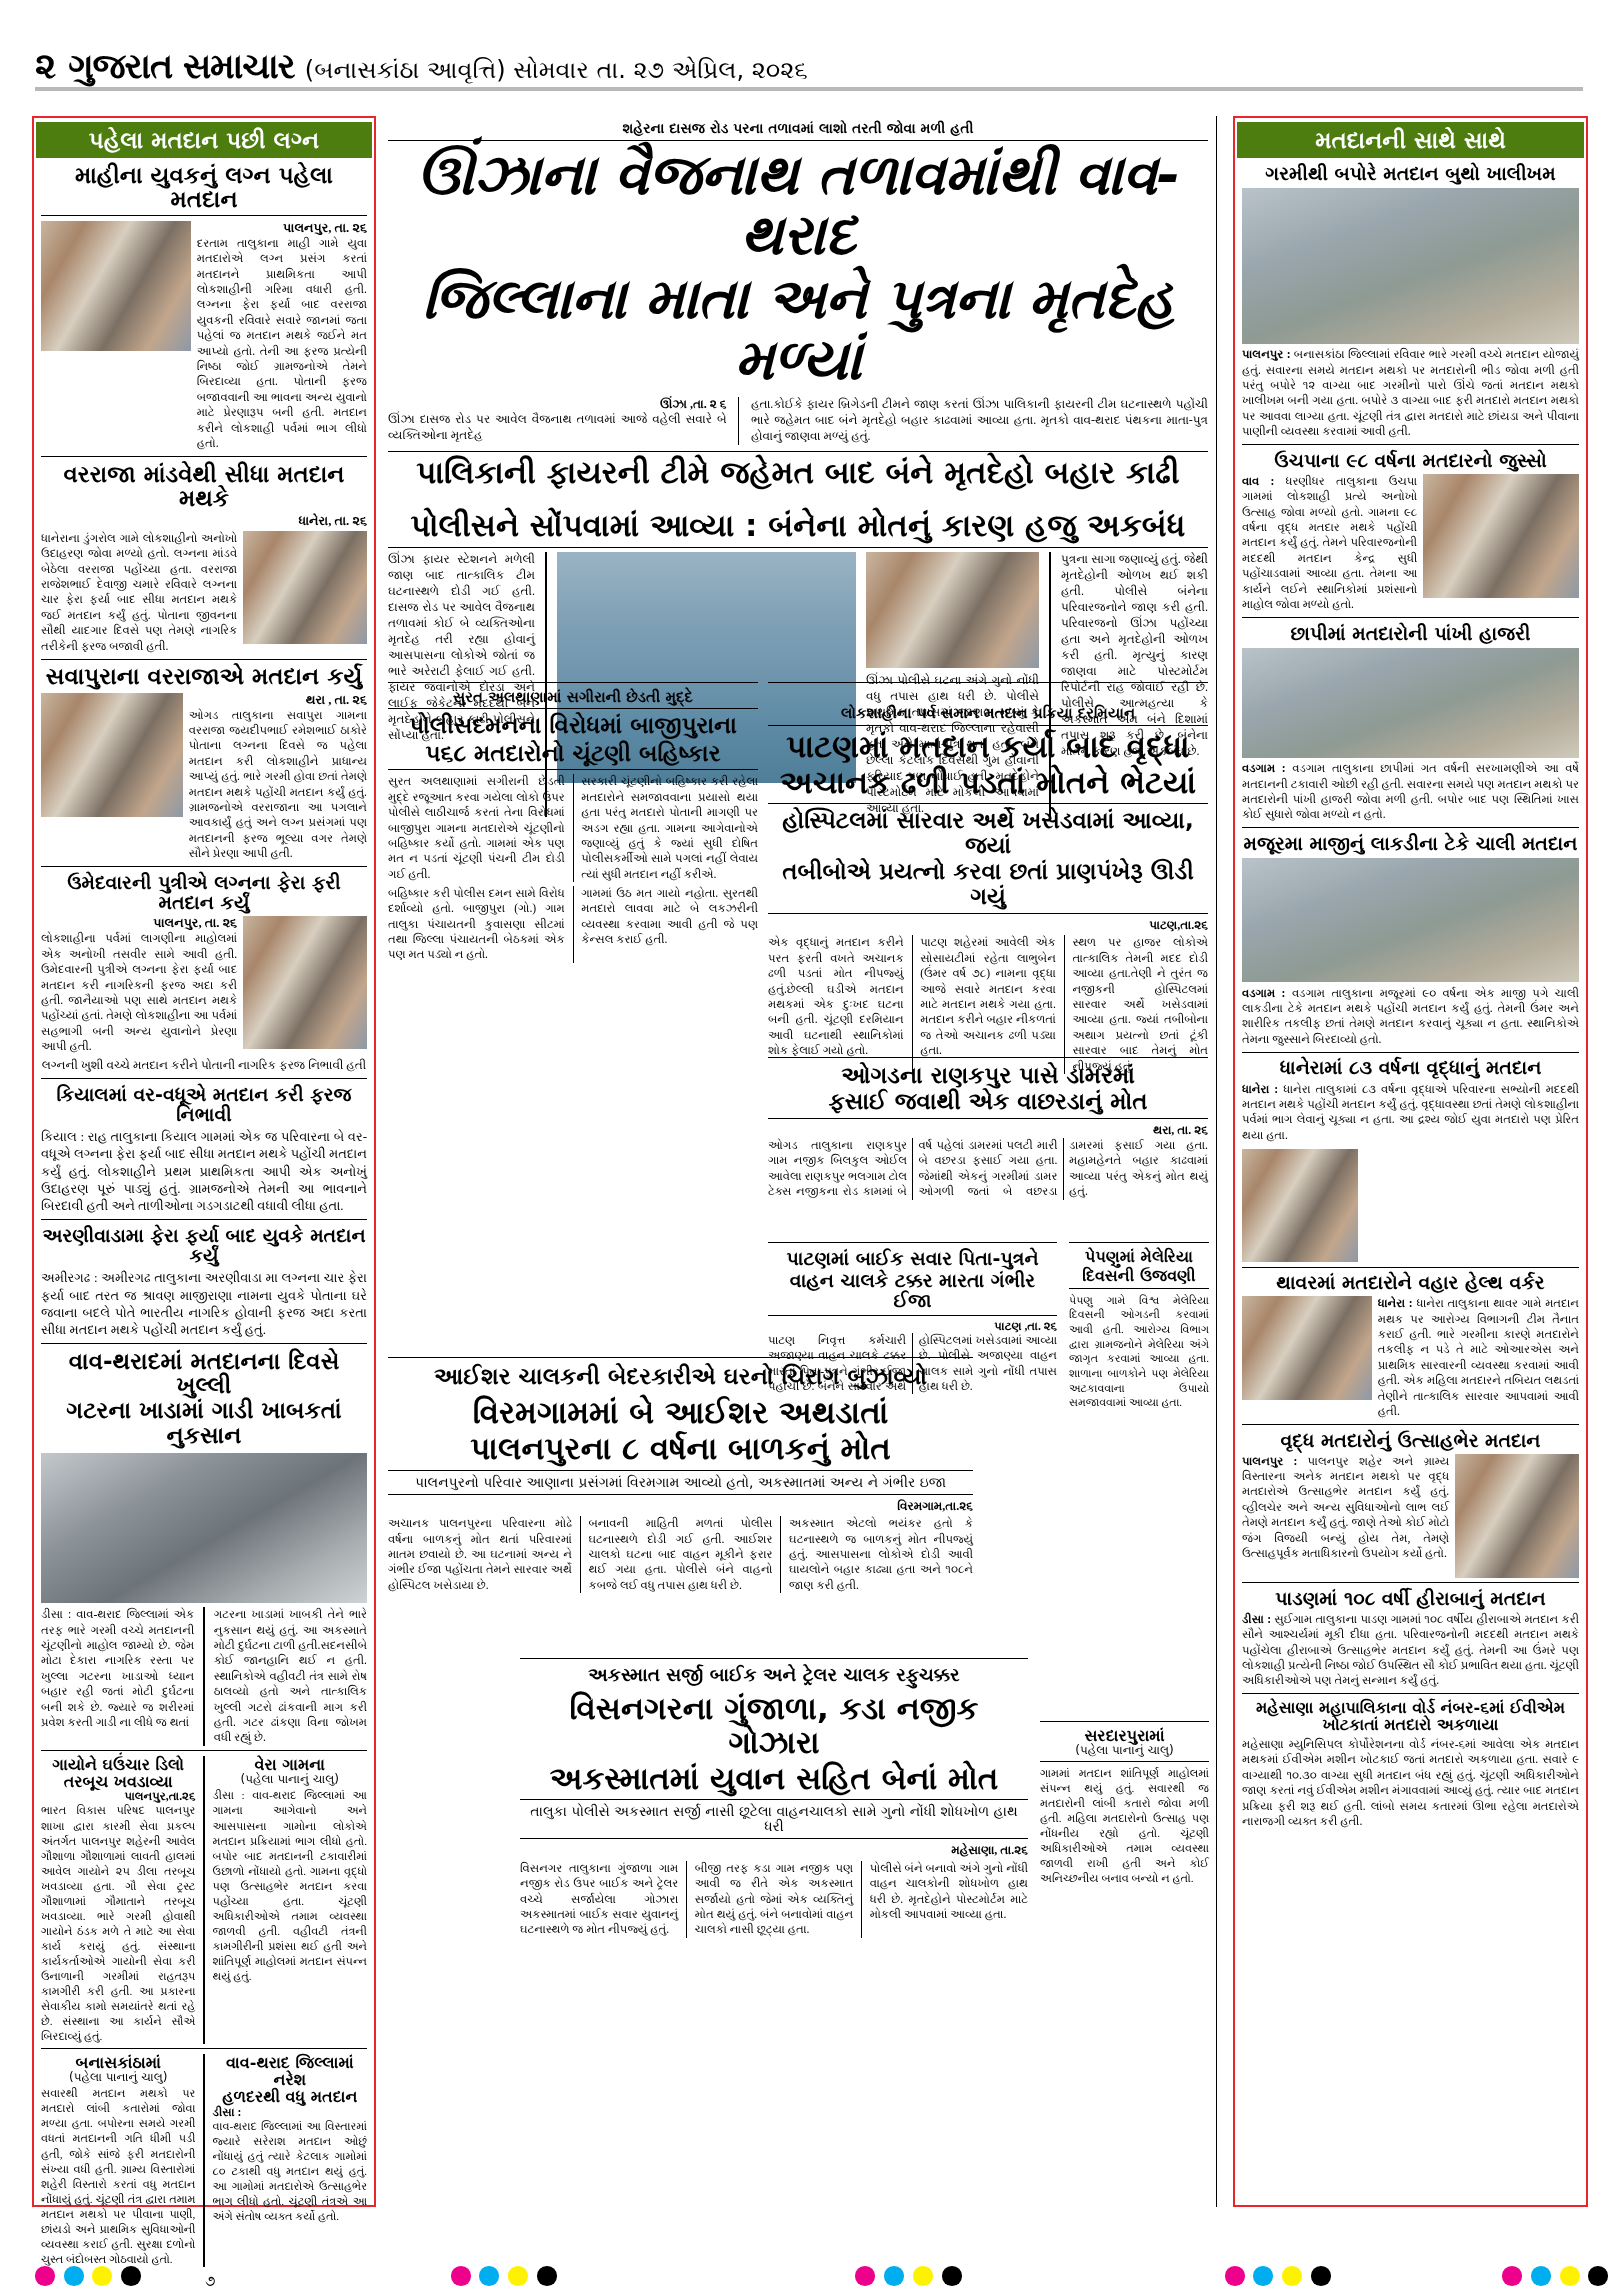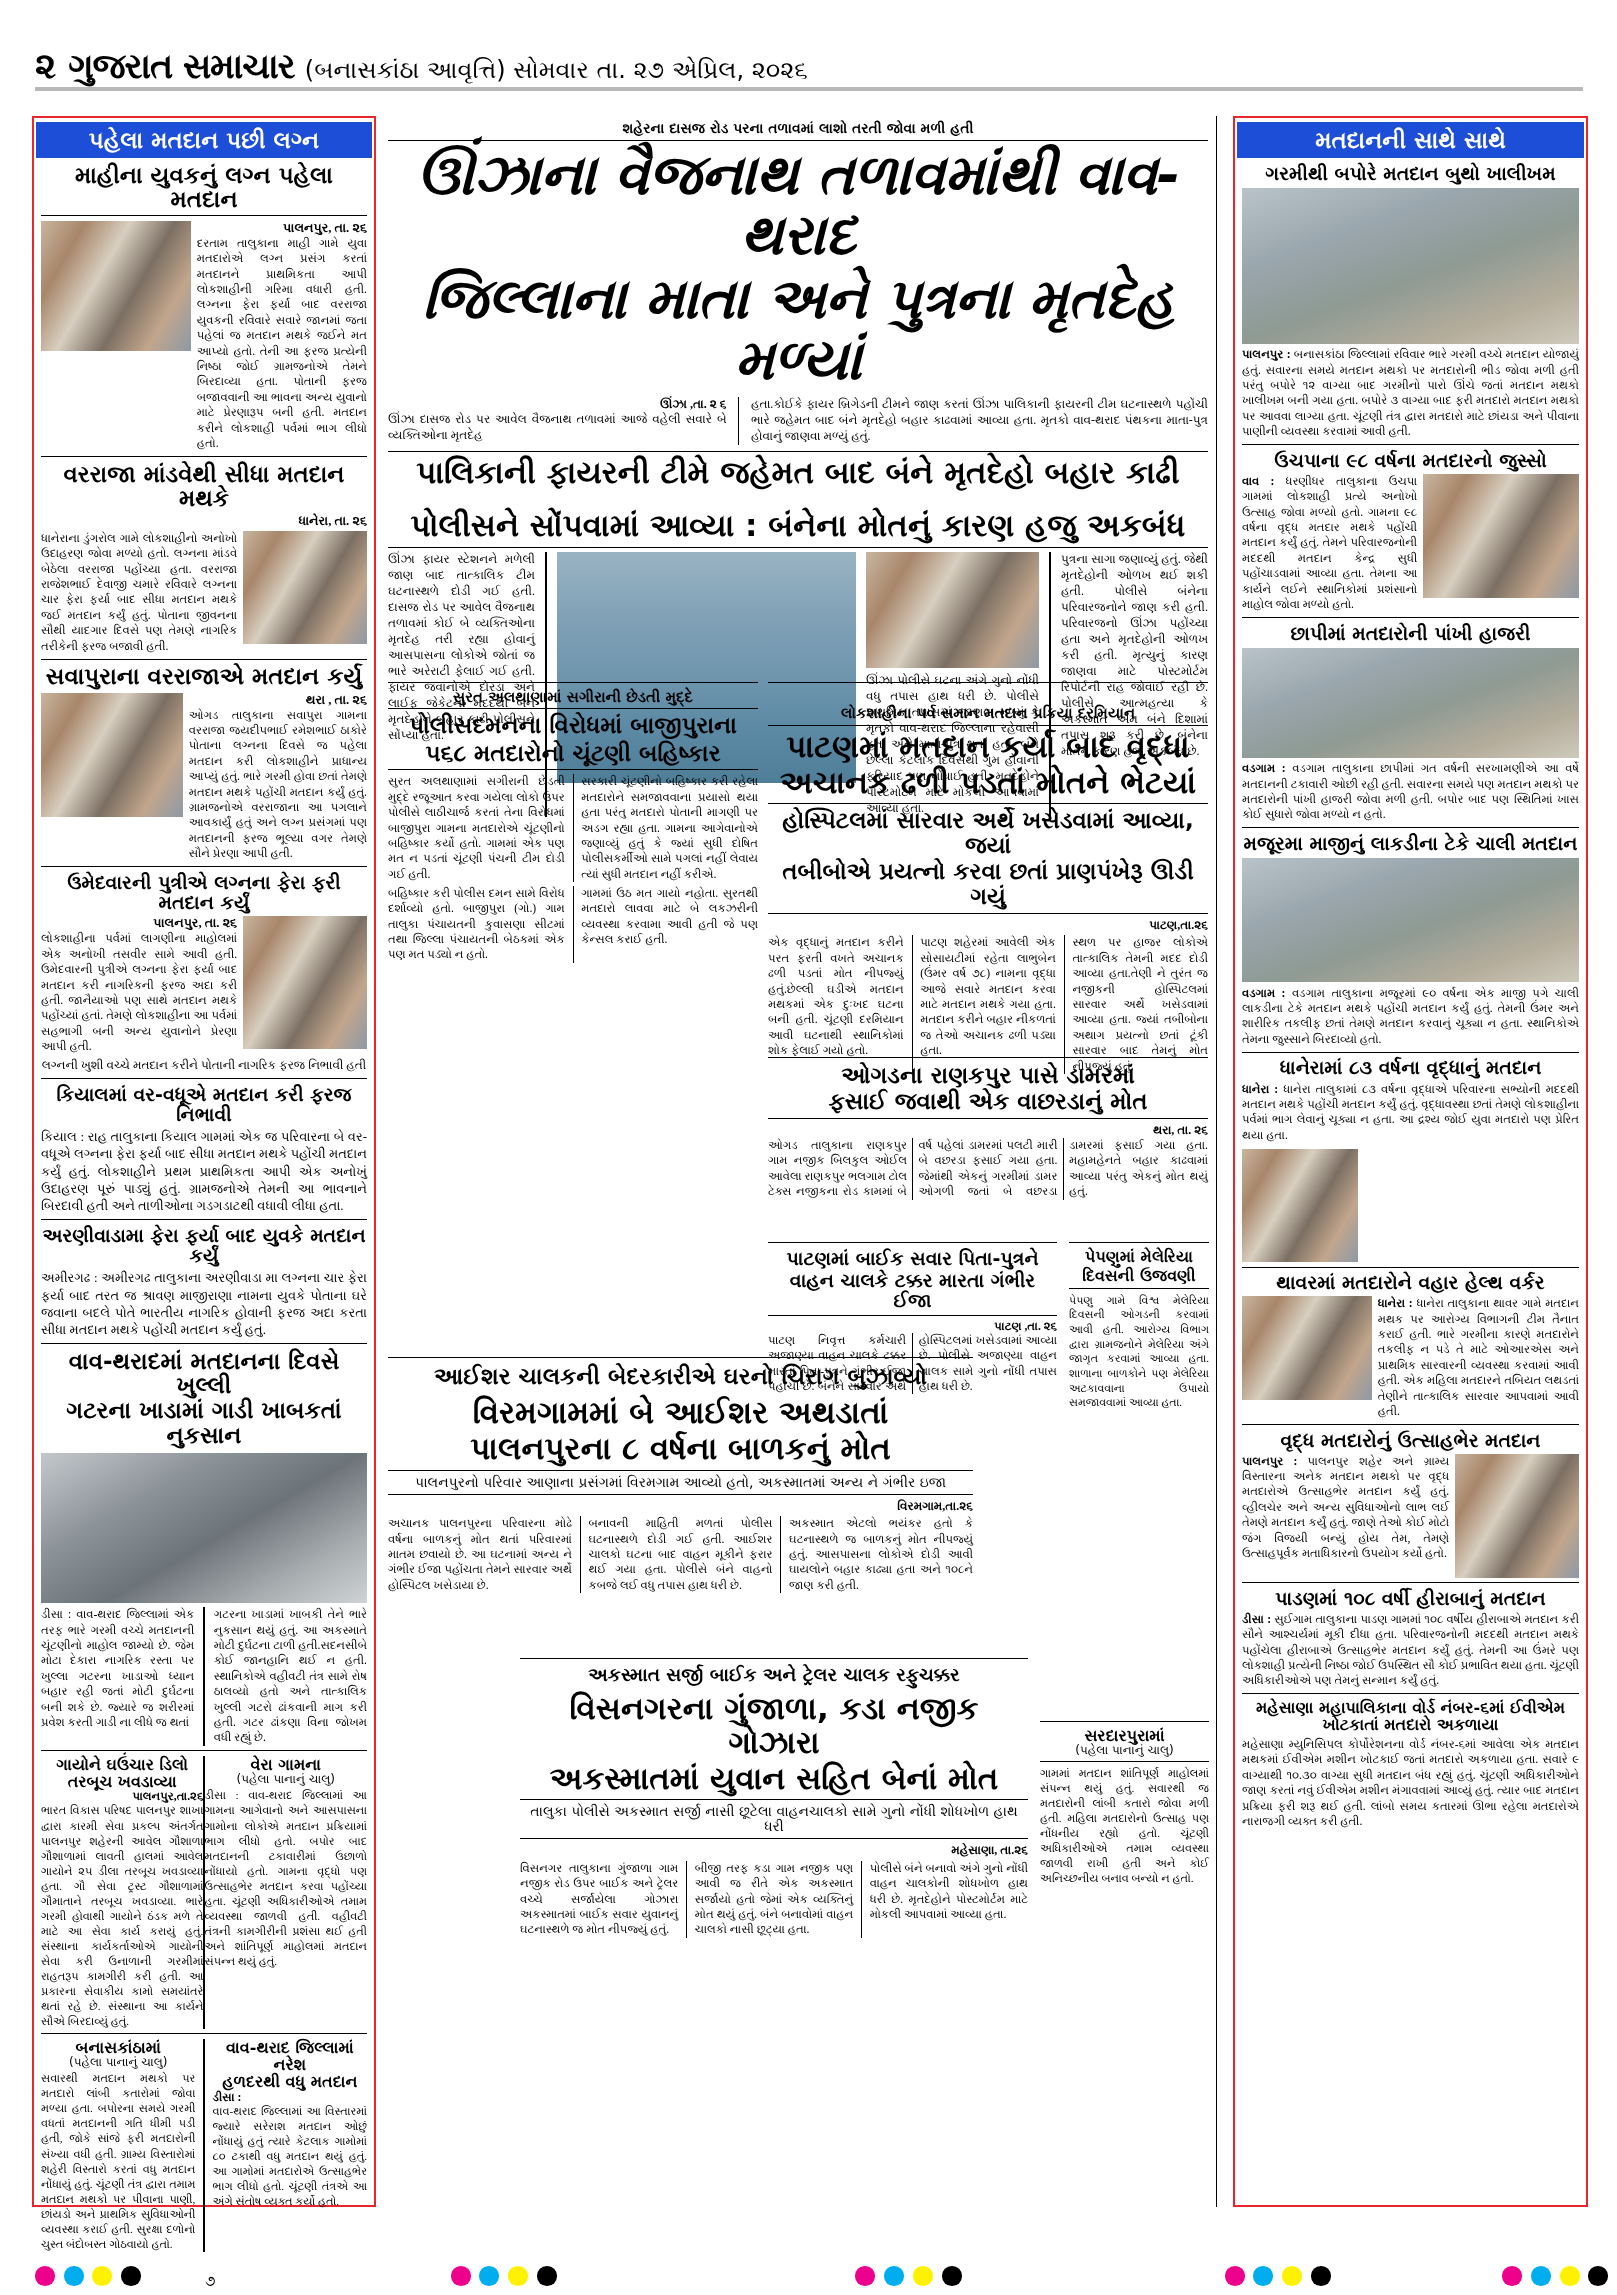--- a/index.html
+++ b/index.html
@@ -19,21 +19,21 @@
            font-family:"DejaVu Sans", sans-serif;}
   .mh-title{font-size:35px;font-weight:bold;letter-spacing:-1.2px;margin-right:10.4px;
             font-family:"DejaVu Sans", sans-serif;}
   .mh-sub{font-size:24px;padding-bottom:2.9px;font-family:"DejaVu Sans", sans-serif;}
   .mh-rule{position:absolute;left:35px;top:87px;width:1548px;height:4px;background:#b9b9b9;}
 
   
   .col{position:absolute;box-sizing:border-box;}
   .redframe{border:2.3px solid #e8262b;background:#fff;}
   .redbar{
-    background:#1d4ed8;color:#fff;text-align:center;font-weight:bold;
+    background:#4d7c0f;color:#fff;text-align:center;font-weight:bold;
     font-family:"DejaVu Sans", sans-serif;letter-spacing:0px;
     border-top:2.3px solid #fff;border-bottom:1.7px solid #fff;
   }
   .hl{font-family:"DejaVu Sans", sans-serif;font-weight:bold;text-align:center;line-height:1.08;}
   .hl-xl{font-size:56px;letter-spacing:-0.6px;font-style:italic;}
   .hl-l{font-size:31px;}
   .hl-m{font-size:23px;}
   .hl-s{font-size:19px;}
   .hl-xs{font-size:16px;}
   .kicker{
@@ -143,21 +143,21 @@
       <div class="hl hl-m">ગટરના ખાડામાં ગાડી ખાબકતાં નુકસાન</div>
       <div class="ph car" style="width:100%;height:150px;margin-top:4.6px;"></div>
       <div style="display:flex;gap:9.2px;margin-top:4.6px;">
         <div class="body" style="flex:1;font-size:11.6px;">ડીસા : વાવ-થરાદ જિલ્લામાં એક તરફ ભારે ગરમી વચ્ચે મતદાનની ચૂંટણીનો માહોલ જામ્યો છે. જેમ મોટા દેકારા નાગરિક રસ્તા પર ખુલ્લા ગટરના ખાડાઓ ધ્યાન બહાર રહી જતાં મોટી દુર્ઘટના બની શકે છે. જ્યારે જ શરીરમાં પ્રવેશ કરતી ગાડી ના લીધે જ થતાં</div>
         <div style="width:1.2px;background:#000;"></div>
         <div class="body" style="flex:1;font-size:11.6px;">ગટરના ખાડામાં ખાબકી તેને ભારે નુકસાન થયું હતું. આ અકસ્માતે મોટી દુર્ઘટના ટાળી હતી.સદનસીબે કોઈ જાનહાનિ થઈ ન હતી. સ્થાનિકોએ વહીવટી તંત્ર સામે રોષ ઠાલવ્યો હતો અને તાત્કાલિક ખુલ્લી ગટરો ઢાંકવાની માગ કરી હતી. ગટર ઢાંકણા વિના જોખમ વધી રહ્યું છે.</div>
       </div>
     </div>
 
     <div class="rule"></div>
-    <div style="display:flex;gap:0;">
+    <div style="display:flex;gap:8px;">
       <div style="flex:1;">
         <div class="hl hl-xs">ગાયોને ઘઉંચાર ડિલો તરબૂચ ખવડાવ્યા</div>
         <div class="dateline" style="font-size:11.6px;">પાલનપુર,તા.૨૬</div>
         <div class="body" style="font-size:11.3px;">ભારત વિકાસ પરિષદ પાલનપુર શાખા દ્વારા કારમી સેવા પ્રકલ્પ અંતર્ગત પાલનપુર શહેરની આવેલ ગૌશાળા ગૌશાળામાં લાવતી હાલમાં આવેલ ગાયોને ૨૫ ડીલા તરબૂચ ખવડાવ્યા હતા. ગૌ સેવા ટ્રસ્ટ ગૌશાળામાં ગૌમાતાને તરબૂચ ખવડાવ્યા. ભારે ગરમી હોવાથી ગાયોને ઠંડક મળે તે માટે આ સેવા કાર્ય કરાયું હતું. સંસ્થાના કાર્યકર્તાઓએ ગાયોની સેવા કરી ઉનાળાની ગરમીમાં રાહતરૂપ કામગીરી કરી હતી. આ પ્રકારના સેવાકીય કામો સમયાંતરે થતાં રહે છે. સંસ્થાના આ કાર્યને સૌએ બિરદાવ્યું હતું.</div>
       </div>
       <div style="width:1.2px;background:#000;"></div>
       <div style="flex:1;">
         <div class="hl hl-xs">વેરા ગામના</div>
         <div class="hl hl-xs" style="font-size:12px;font-weight:normal;">(પહેલા પાનાનું ચાલુ)</div>
         <div class="body" style="font-size:11.3px;margin-top:2.3px;">ડીસા : વાવ-થરાદ જિલ્લામાં આ ગામના આગેવાનો અને આસપાસના ગામોના લોકોએ મતદાન પ્રક્રિયામાં ભાગ લીધો હતો. બપોર બાદ મતદાનની ટકાવારીમાં ઉછાળો નોંધાયો હતો. ગામના વૃદ્ધો પણ ઉત્સાહભેર મતદાન કરવા પહોંચ્યા હતા. ચૂંટણી અધિકારીઓએ તમામ વ્યવસ્થા જાળવી હતી. વહીવટી તંત્રની કામગીરીની પ્રશંસા થઈ હતી અને શાંતિપૂર્ણ માહોલમાં મતદાન સંપન્ન થયું હતું.</div>

